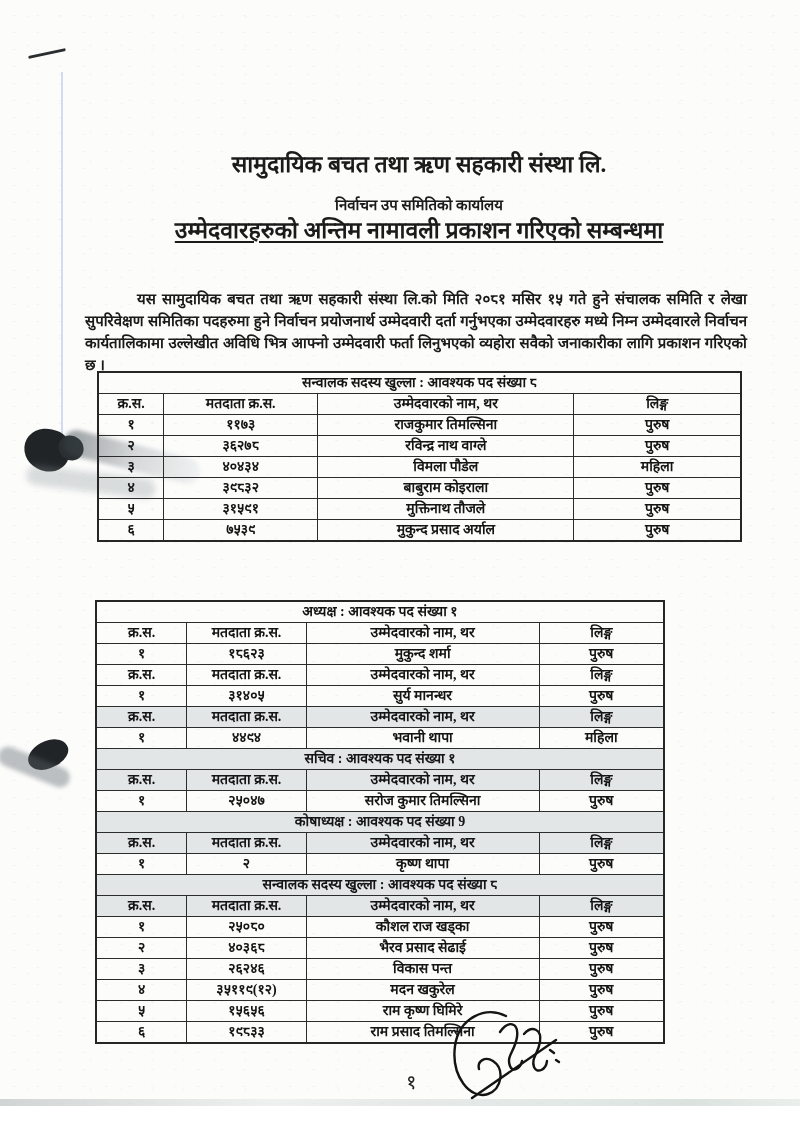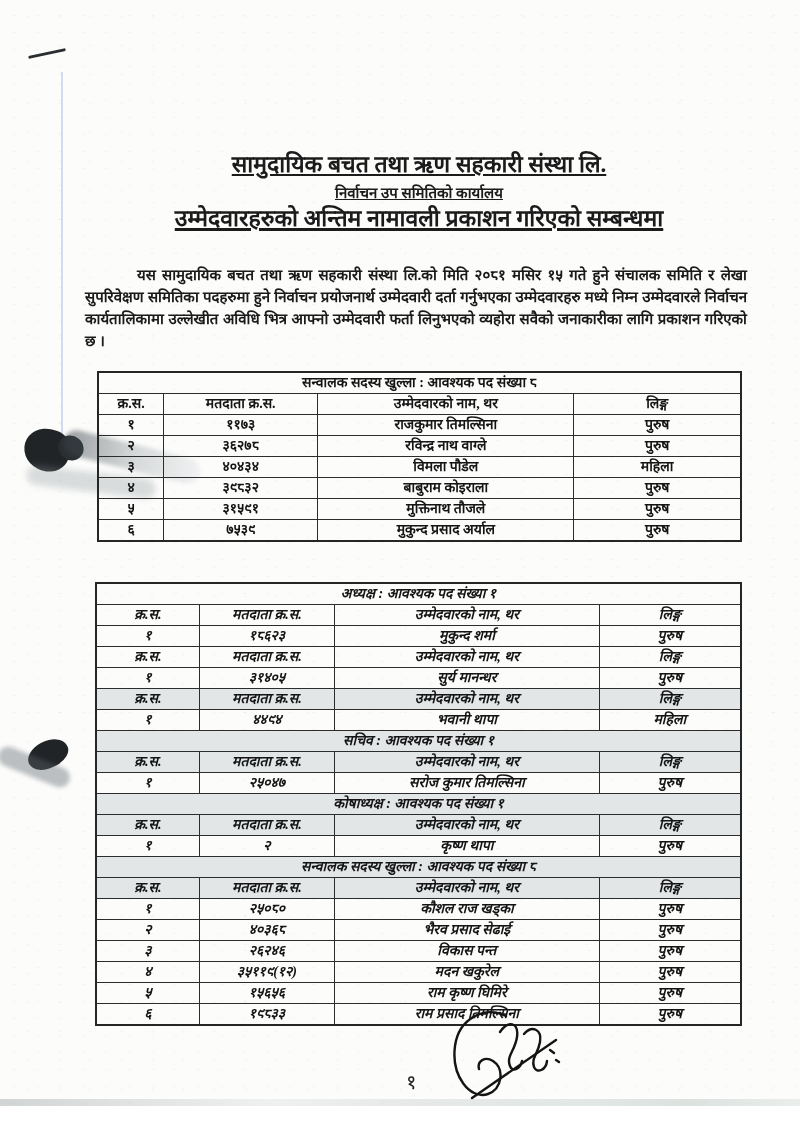--- a/index.html
+++ b/index.html
@@ -26,37 +26,37 @@
     background:linear-gradient(90deg,rgba(55,65,70,0.5),rgba(110,120,126,0.28),rgba(160,170,175,0.12));}
   .smudge-1b{left:26px;top:472px;width:130px;height:20px;border-radius:12px;transform:rotate(7deg);
     background:rgba(135,145,150,0.3);filter:blur(3px);}
   .blob-2a{left:27px;top:741px;width:42px;height:27px;border-radius:55% 60% 50% 58%;transform:rotate(-28deg);}
   .smudge-2a{left:-4px;top:757px;width:76px;height:20px;border-radius:12px;transform:rotate(22deg);
     background:rgba(90,100,105,0.4);}
   .bottom-scan-band{position:absolute;left:0;top:1099px;width:800px;height:7px;opacity:.55;
     background:linear-gradient(90deg,#aeb4b4 0%,#c9cecd 16%,#e4e8e7 34%,#d4d9d8 52%,#ccd8d4 72%,#bfccc7 86%,#dde4e0 100%);}
   .below-scan{position:absolute;left:0;top:1106px;width:800px;height:26px;background:#ffffff;}
   
-  .letterhead{position:absolute;left:38px;top:148px;width:762px;text-align:center;font-weight:700;text-decoration:underline;}
+  .letterhead{position:absolute;left:38px;top:148px;width:762px;text-align:center;font-weight:700;}
   .org-name{font-size:23px;line-height:34px;}
   .org-address{font-size:15px;line-height:23px;}
-  .org-office{font-size:15px;line-height:23px;}
+  .org-office{font-size:15px;line-height:23px;margin-top:12px;}
   .subject-line{font-size:23px;line-height:28px;text-decoration:underline;text-underline-offset:3px;}
   
-  .intro{position:absolute;left:85px;top:264px;width:662px;font-size:15px;line-height:22px;
+  .intro{position:absolute;left:85px;top:288px;width:662px;font-size:15px;line-height:22px;
     font-weight:700;text-align:justify;text-indent:52px;color:#1a1a1a;}
   .middle-note{position:absolute;left:85px;top:546px;width:680px;font-size:15px;font-weight:700;color:#151515;}
   
   table.tbl{position:absolute;border-collapse:collapse;table-layout:fixed;
     font-weight:700;color:#151515;background:transparent;}
   table.tbl td{border:1.4px solid #2c2c2c;text-align:center;padding:0;height:20px;
     line-height:20px;font-size:14px;overflow:hidden;white-space:nowrap;}
   table.tbl td.sec{font-size:14px;text-align:center;}
   .tblA{left:97px;top:371px;width:645px;border:2px solid #262626;}
-  .tblB{left:95px;top:582px;width:647px;border:2px solid #262626;font-style:italic;}
+  .tblB{left:95px;top:600px;width:570px;border:2px solid #262626;}
   tr.shaded td{background:#e2e6e7;}
   
   .signature{position:absolute;left:444px;top:1008px;width:132px;height:96px;z-index:5;}
   .page-number{position:absolute;left:406px;top:1068px;font-size:20px;font-weight:400;
     transform:rotate(-3deg);color:#222;}
 </style>
 </head>
 <body>
 
 <div class="page">
@@ -191,21 +191,21 @@
           <td>उम्मेदवारको नाम, थर</td>
           <td>लिङ्ग</td>
         </tr>
         <tr>
           <td>१</td>
           <td>२५०४७</td>
           <td>सरोज कुमार तिमल्सिना</td>
           <td>पुरुष</td>
         </tr>
         <tr class="shaded">
-          <td colspan="4" class="sec">कोषाध्यक्ष : आवश्यक पद संख्या १</td>
+          <td colspan="4" class="sec">कोषाध्यक्ष : आवश्यक पद संख्या 9</td>
         </tr>
         <tr class="shaded">
           <td>क्र.स.</td>
           <td>मतदाता क्र.स.</td>
           <td>उम्मेदवारको नाम, थर</td>
           <td>लिङ्ग</td>
         </tr>
         <tr>
           <td>१</td>
           <td>२</td>

